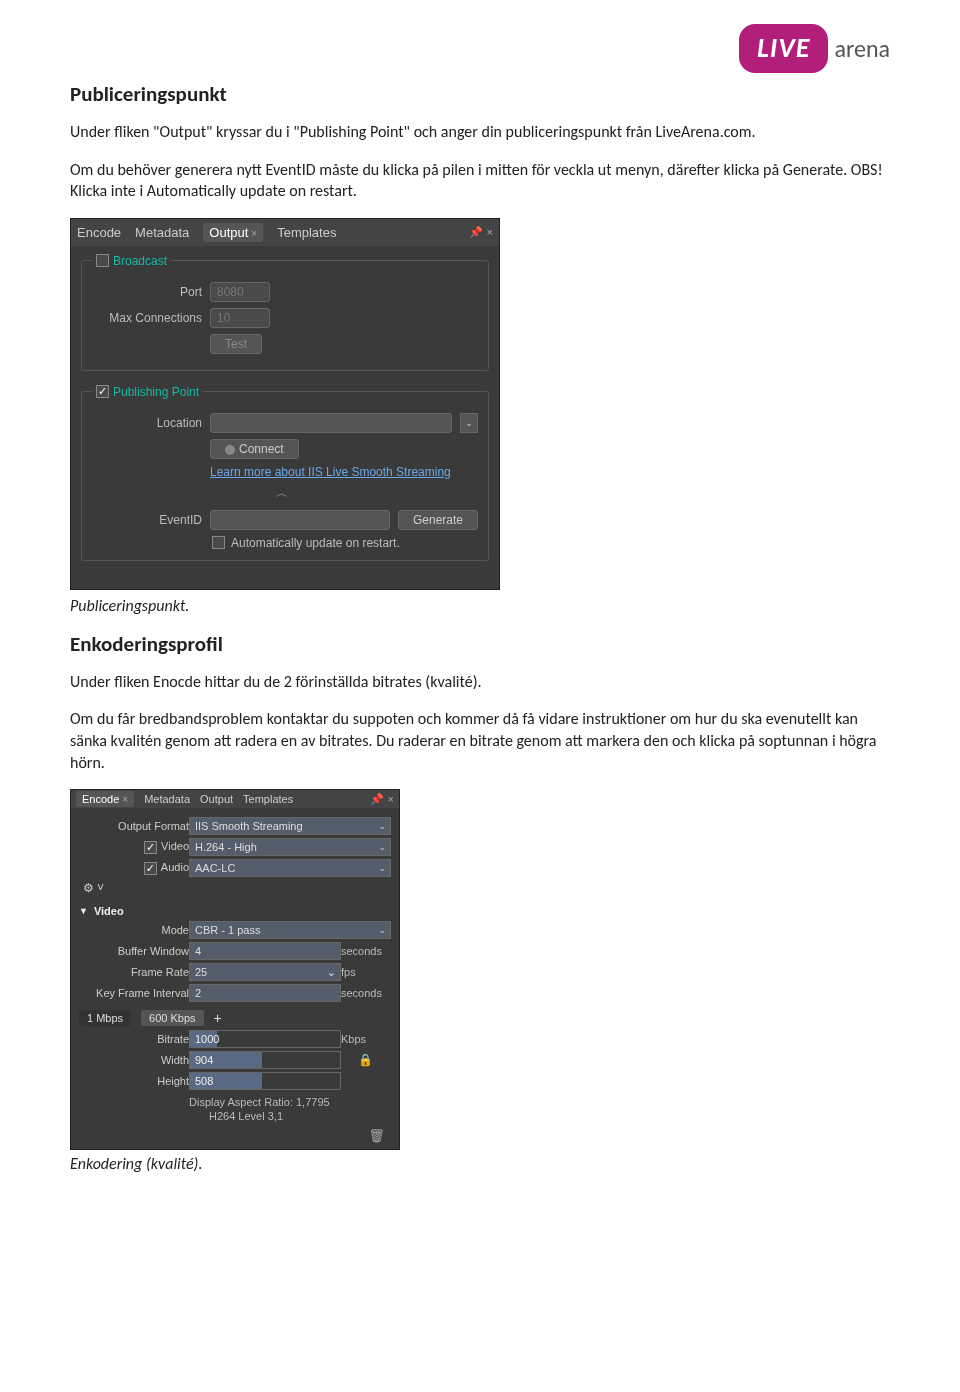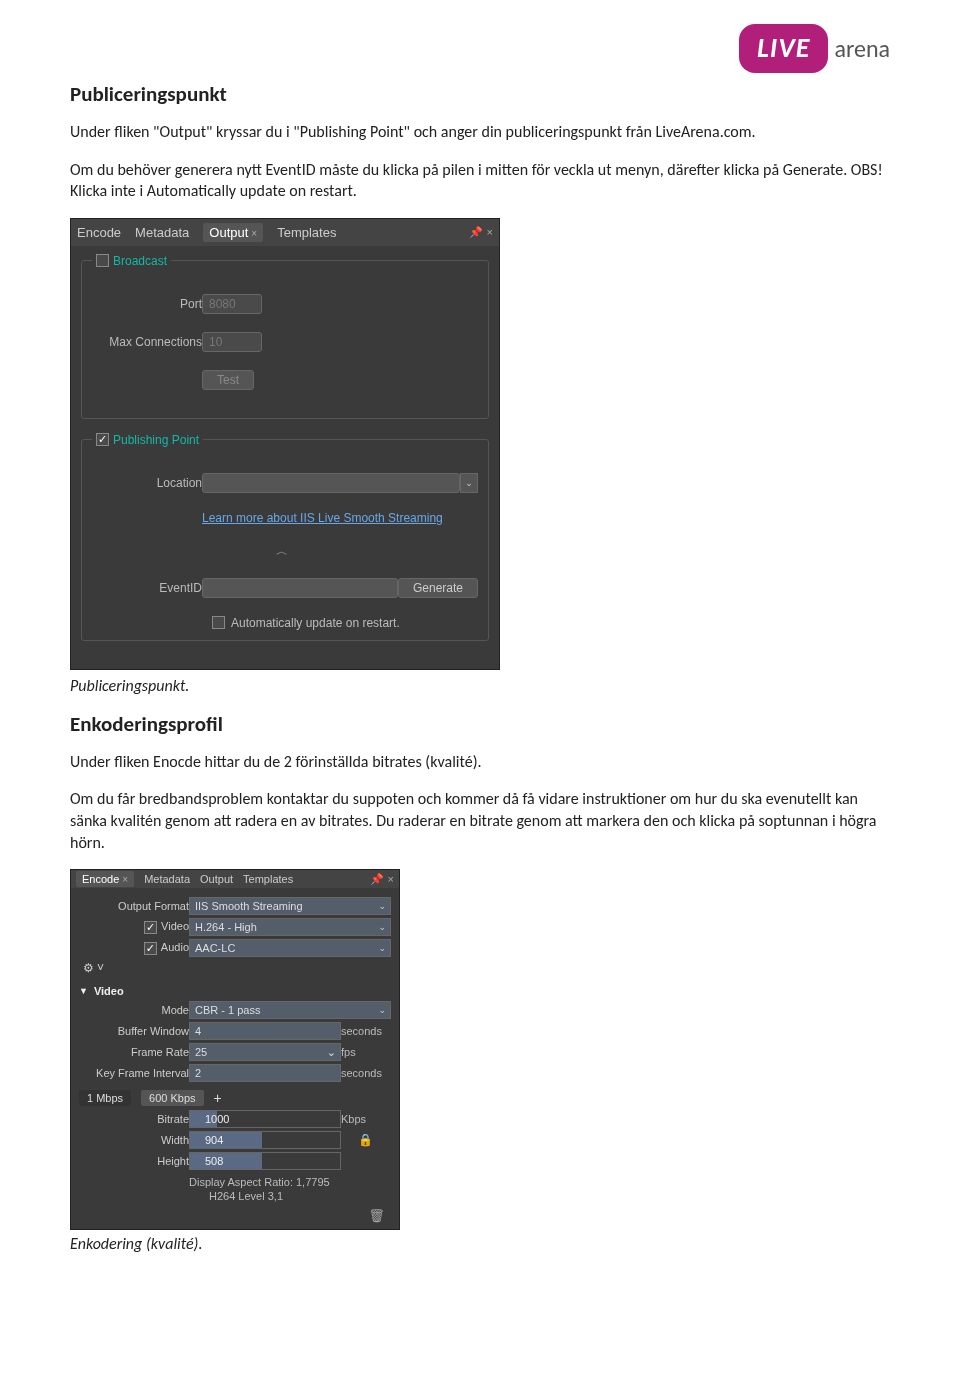--- a/index.html
+++ b/index.html
@@ -88,21 +88,22 @@
     display: inline-flex;
     align-items: center;
     justify-content: center;
     font-size: 11px;
     color: #fff;
   }
   .chk.checked::after { content: "✓"; }
   .frow {
     display: flex;
     align-items: center;
-    margin: 18px 0;
+    gap: 8px;
+    margin: 6px 0;
   }
   .lbl { width: 110px; text-align: right; color: #bbb; font-size: 12px; }
   .tx {
     flex: 1;
     background: #555;
     border: 1px solid #666;
     border-radius: 3px;
     height: 20px;
     padding: 1px 6px;
     color: #999;
@@ -207,21 +208,21 @@
   .bar {
     flex: 1;
     height: 18px;
     background: #3a3a3a;
     border: 1px solid #666;
     position: relative;
     display: flex;
     align-items: center;
   }
   .bar .fill { position: absolute; left:0; top:0; bottom:0; background: #5a6a85; }
-  .bar .val { position: relative; z-index: 1; padding-left: 15px; color: #eee; }
+  .bar .val { position: relative; z-index: 1; padding-left: 5px; color: #eee; }
   .lock { color: #c9a94f; font-size: 12px; }
   .ratio-row { color: #bbb; margin: 6px 0 2px 110px; }
   .h264-row { color: #bbb; margin: 0 0 4px 130px; }
   .trash-row { display: flex; justify-content: flex-end; padding: 2px 6px; }
   .trash { color: #aaa; font-size: 13px; cursor: pointer; }
   .gear { color: #ccc; font-size: 12px; margin: 4px 0 0 4px; }
 </style>
 </head>
 <body>
 
@@ -271,20 +272,26 @@
         <span class="chk checked"></span>
         <span>Publishing Point</span>
       </legend>
       <div class="frow">
         <span class="lbl">Location</span>
         <span class="tx"></span>
         <span class="dd">⌄</span>
       </div>
       <div class="frow">
         <span class="lbl"></span>
+        <span class="btn">
+          <span style="display:inline-block;width:10px;height:10px;border-radius:50%;background:#888;margin-right:4px;vertical-align:middle"></span><span>Connect</span>
+        </span>
+      </div>
+      <div class="frow">
+        <span class="lbl"></span>
         <span class="link">Learn more about IIS Live Smooth Streaming</span>
       </div>
       <div class="expander">︿</div>
       <div class="frow">
         <span class="lbl">EventID</span>
         <span class="tx"></span>
         <span class="btn">Generate</span>
       </div>
       <div class="autorow">
         <span class="chk"></span>

